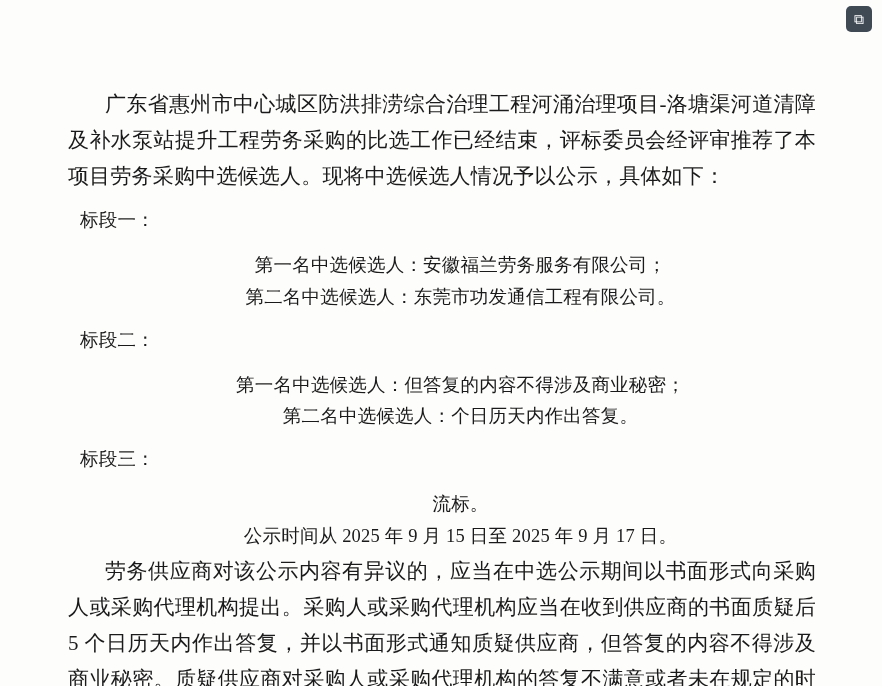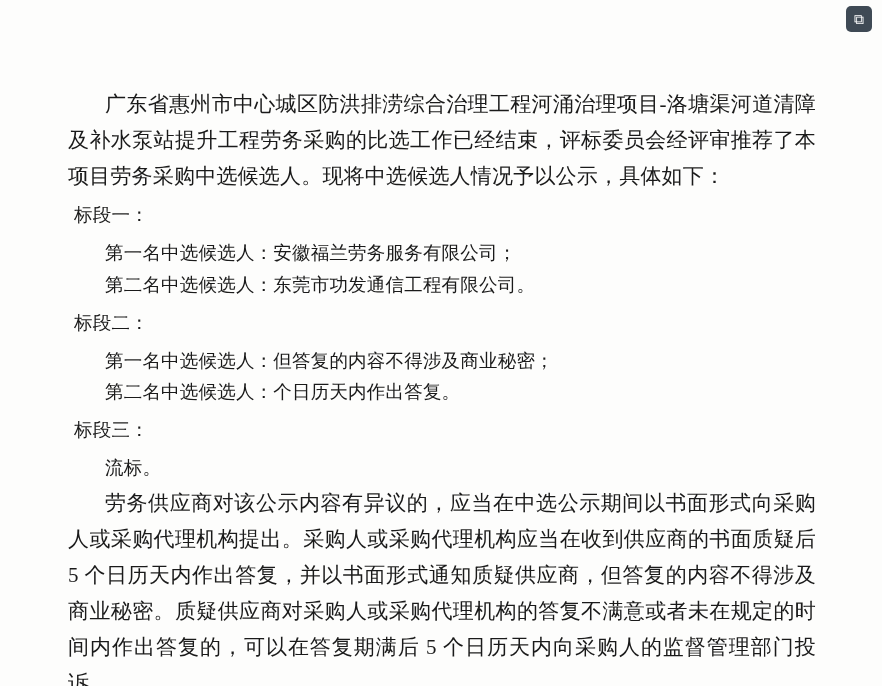--- a/index.html
+++ b/index.html
@@ -58,30 +58,32 @@
     text-justify: inter-ideograph;
     margin: 0 0 1px 0;
     letter-spacing: 0.2px;
   }
   .indent-2 {
     text-indent: 37px;
   }
   .lot-label {
     font-size: 18.5px;
     line-height: 1.72;
-    margin: 6px;
+    margin: 12px;
     text-indent: 0;
     letter-spacing: 0.2px;
+    font-family: Liberation Mono, monospace;
   }
   .sub-item {
     font-size: 18.5px;
     line-height: 1.72;
     margin: 0;
     text-indent: 37px;
     letter-spacing: 0.2px;
+    text-align: center;
   }
 </style>
 </head>
 <body>
 
 <div class="page">
 
   <div class="corner-icon">⧉</div>
 
   <div class="doc">
@@ -93,17 +95,18 @@
     <p class="sub-item">第一名中选候选人：安徽福兰劳务服务有限公司；</p>
     <p class="sub-item">第二名中选候选人：东莞市功发通信工程有限公司。</p>
 
     <p class="lot-label">标段二：</p>
     <p class="sub-item">第一名中选候选人：但答复的内容不得涉及商业秘密；</p>
     <p class="sub-item">第二名中选候选人：个日历天内作出答复。</p>
 
     <p class="lot-label">标段三：</p>
     <p class="sub-item">流标。</p>
 
+    <p class="sub-item">公示时间从 2025 年 9 月 15 日至 2025 年 9 月 17 日。</p>
 
     <p class="para indent-2">劳务供应商对该公示内容有异议的，应当在中选公示期间以书面形式向采购人或采购代理机构提出。采购人或采购代理机构应当在收到供应商的书面质疑后 5 个日历天内作出答复，并以书面形式通知质疑供应商，但答复的内容不得涉及商业秘密。质疑供应商对采购人或采购代理机构的答复不满意或者未在规定的时间内作出答复的，可以在答复期满后 5 个日历天内向采购人的监督管理部门投诉。</p>
 
   </div>
 </div>
 
 </body></html>

